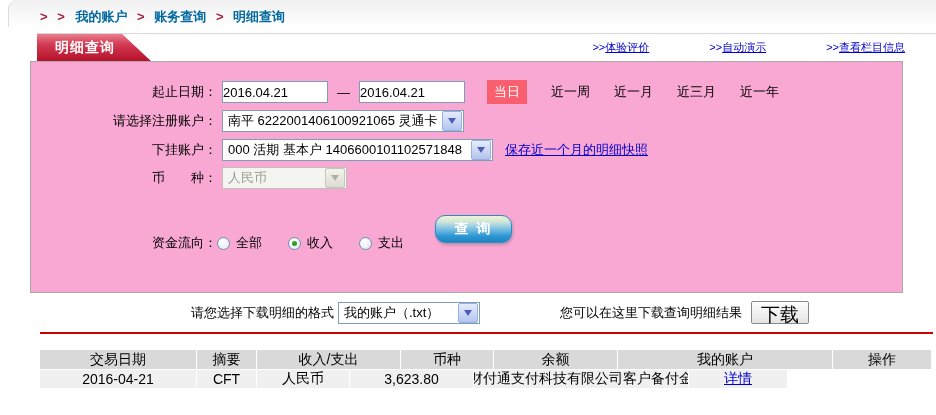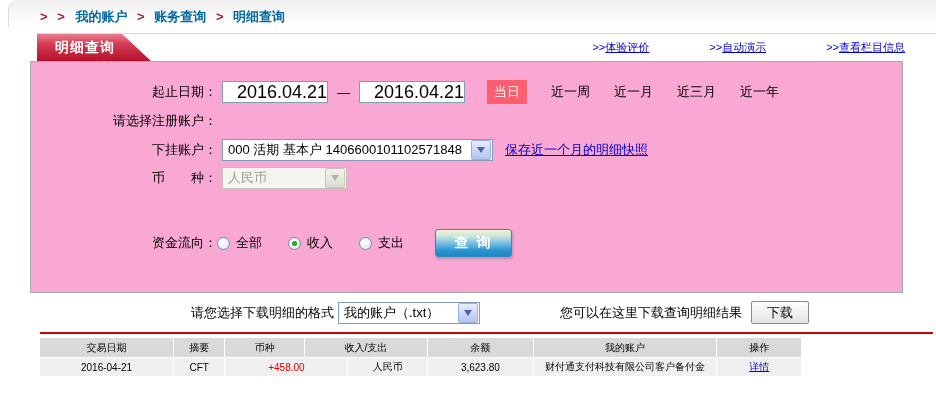--- a/index.html
+++ b/index.html
@@ -29,22 +29,22 @@
   .top-links a { color:#0000cc; text-decoration:none; cursor:pointer; white-space:nowrap; }
   .top-links a .lbl { text-decoration:underline; }
 
   
   .panel { position:absolute; left:30px; top:61px; width:873px; height:232px;
            border:1px solid #a9a9a9; background:#f9a8d4; box-sizing:border-box; }
   .frow { position:absolute; left:0; width:100%; height:24px; display:flex; align-items:center; }
   .flabel { width:186px; text-align:right; flex:none; white-space:pre; }
   .r1 { top:18px; } .r2 { top:47px; } .r3 { top:76px; } .r4 { top:104px; } .r5 { top:133px;margin-top:36px; }
 
-  .dinput { width:106px; height:22px; border:1px solid #7f9db9; background:#fff; text-align:right;
-            font-size:18px; font-family:inherit; box-sizing:border-box; margin-left:5px; }
+  .dinput { width:106px; height:22px; border:1px solid #7f9db9; background:#fff; text-align:left;
+            font-size:13px; font-family:inherit; box-sizing:border-box; margin-left:5px; }
   .dash { margin:0 9px; }
   .badge { margin-left:22px; background:#fa5f6f; color:#fff; padding:3px 7px; cursor:pointer; }
   .range { margin-left:24px; cursor:pointer; }
 
   .sel { box-sizing:border-box; height:22px; border:1px solid #7f9db9; background:#fff;
          display:flex; align-items:center; padding-left:5px; margin-left:5px; cursor:pointer; white-space:nowrap; }
   .sel .arrow { margin-left:auto; width:18px; height:18px; margin-right:1px; border:1px solid #98b0dd;
                 border-radius:2px; background:linear-gradient(180deg,#e7ecfb,#b4c4f0);
                 display:flex; align-items:flex-start; justify-content:center; flex:none; }
   .sel .arrow::after { content:""; width:0; height:0; border:4px solid transparent;
@@ -55,37 +55,37 @@
   .sel.disabled .arrow::after { border-top-color:#b0b0a4; }
   .snapshot-link { margin-left:12px; color:#0000cc; text-decoration:underline; cursor:pointer; }
 
   .radio-item { display:flex; align-items:center; margin-right:26px; cursor:pointer; }
   .radio { width:13px; height:13px; border-radius:50%; border:1px solid #6e8db0; box-sizing:border-box;
            background:radial-gradient(circle at 35% 35%,#ffffff,#dfe5ec); position:relative; margin-right:6px; flex:none; }
   .radio.checked::after { content:""; position:absolute; left:3px; top:3px; width:5px; height:5px;
                           border-radius:50%; background:#2da41f; }
   .radio-item:first-child { margin-left:5px; }
 
-  .query-btn { position:absolute; left:404px; top:167px; width:77px; height:28px;
-               border:1px solid #2d8bc4; border-radius:3px; color:#fff; font-weight:bold; font-size:14px;
+  .query-btn { position:absolute; left:404px; top:153px; width:77px; height:28px;
+               border:1px solid #2d8bc4; border-radius:10px; color:#fff; font-weight:bold; font-size:14px;
                font-family:inherit; letter-spacing:2px; cursor:pointer;
                background:linear-gradient(180deg,#eff4d3 0%,#cfe6da 22%,#7cc0e4 50%,#2b96d2 78%,#1e86c4 100%);
                box-shadow:1px 2px 3px rgba(110,110,110,.45); }
 
   
   .dl-row { position:absolute; left:0; top:301px; width:936px; display:flex; align-items:center; }
   .dl-label { margin-left:191px; }
   .dl-sel { width:142px; margin-left:4px; }
   .dl-hint { margin-left:80px; }
   .dl-btn { margin-left:9px; width:58px; height:23px; border:1px solid #8a8a8a; border-radius:2px;
-            background:linear-gradient(180deg,#fefefe,#e4e4e4); font-size:13px; font-family:inherit; cursor:pointer; }
+            background:linear-gradient(180deg,#fefefe,#e4e4e4); font-size:19px; font-family:inherit; cursor:pointer; }
 
   
   .redline { position:absolute; left:40px; top:332px; width:893px; height:2px; background:#cc0000; }
-  .tbl { position:absolute; left:40px; top:338px; width:761px; font-size:10px; }
+  .tbl { position:absolute; left:40px; top:350px; width:891px; font-size:14px; }
   .trow { display:flex; }
   .trow.head { margin-bottom:1px; }
   .cell { box-sizing:border-box; border-right:1px solid #fff; display:flex; align-items:center;
           justify-content:center; white-space:nowrap; overflow:hidden; }
   .trow .cell:last-child { border-right:none; }
   .trow.head .cell { background:#d9d9d9; height:19px; }
   .trow.body .cell { background:#f0f0f0; height:18px; }
   .c0{width:157px;} .c1{width:60px;} .c2{width:144px;} .c3{width:93px;} .c4{width:124px;} .c5{width:215px;} .c6{width:98px;}
   .amount { color:#e00000; }
   .detail-link { color:#0000cc; text-decoration:underline; cursor:pointer; }
@@ -127,20 +127,24 @@
       <input class="dinput" style="margin-left: 0px;" readonly="" value="2016.04.21">
       <span class="badge">当日</span>
       <span class="range">近一周</span>
       <span class="range">近一月</span>
       <span class="range">近三月</span>
       <span class="range">近一年</span>
     </div>
 
     <div class="frow r2">
       <span class="flabel">请选择注册账户：</span>
+      <div class="sel sel-register">
+        <span>南平 6222001406100921065 灵通卡</span>
+        <span class="arrow"></span>
+      </div>
     </div>
 
     <div class="frow r3">
       <span class="flabel">下挂账户：</span>
       <div class="sel sel-sub">
         <span>000 活期 基本户 1406600101102571848</span>
         <span class="arrow"></span>
       </div>
       <a class="snapshot-link">保存近一个月的明细快照</a>
     </div>
@@ -181,30 +185,29 @@
     <span class="dl-hint">您可以在这里下载查询明细结果</span>
     <button class="dl-btn">下载</button>
   </div>
 
   <div class="redline"></div>
 
   <div class="tbl">
     <div class="trow head">
       <div class="cell c0">交易日期</div>
       <div class="cell c1">摘要</div>
+      <div class="cell c2">收入/支出</div>
       <div class="cell c3">币种</div>
-      <div class="cell c2">收入/支出</div>
       <div class="cell c4">余额</div>
       <div class="cell c5">我的账户</div>
       <div class="cell c6">操作</div>
     </div>
     <div class="trow body">
       <div class="cell c0">2016-04-21</div>
       <div class="cell c1">CFT</div>
-      <div class="cell c2 amount">+458.00</div>
       <div class="cell c3">人民币</div>
       <div class="cell c4">3,623.80</div>
       <div class="cell c5">财付通支付科技有限公司客户备付金</div>
       <div class="cell c6">
         <a class="detail-link">详情</a>
       </div>
     </div>
   </div>
 
 </div>

